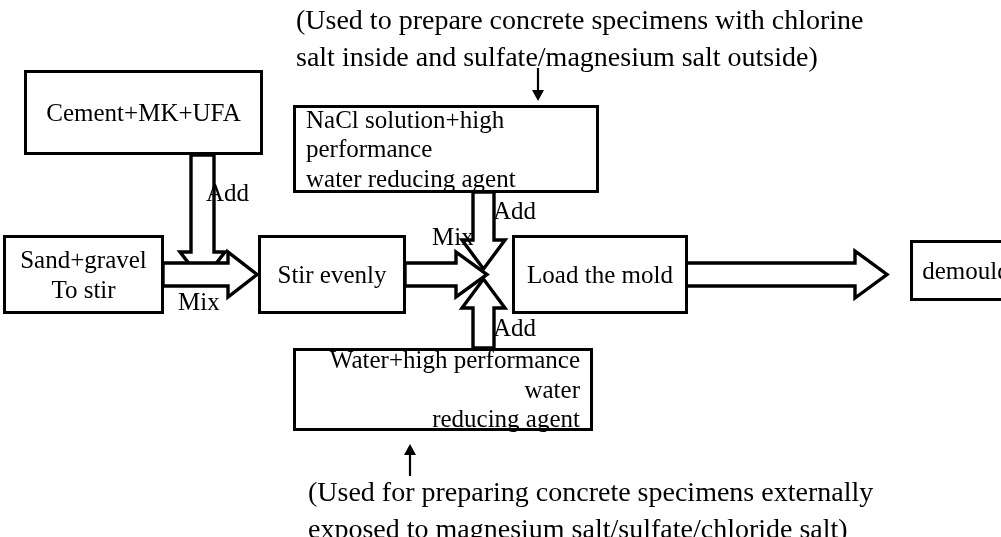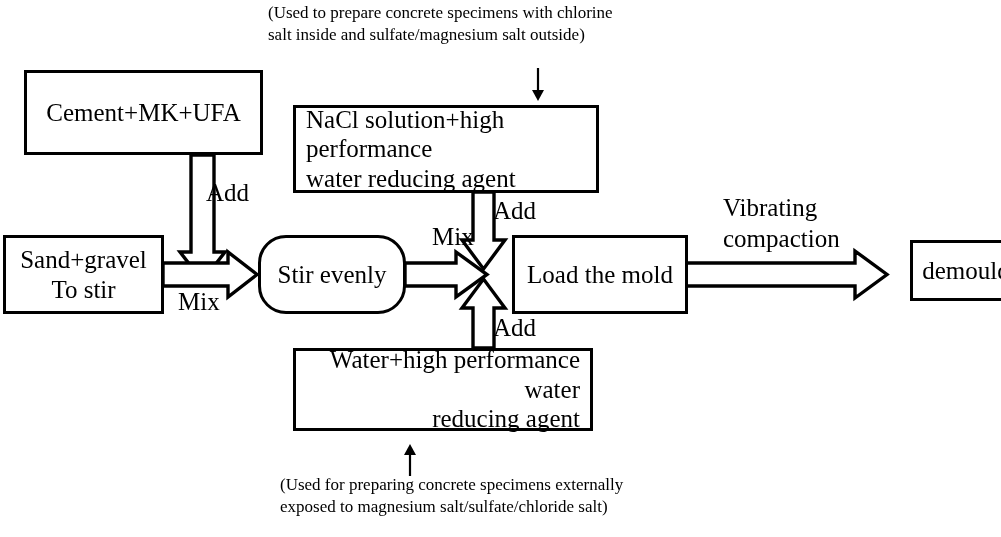--- a/index.html
+++ b/index.html
@@ -37,23 +37,24 @@
     justify-content: center;
     text-align: center;
   }
   .node-text {
     font-size: 25px;
     line-height: 1.18;
     white-space: pre-line;
   }
   .caption {
     position: absolute;
-    font-size: 17px;
+    font-size: 28px;
     line-height: 1.32;
     white-space: pre-line;
+    margin-left: 28px;
   }
   .edge-label {
     position: absolute;
     font-size: 25px;
     line-height: 1.22;
     white-space: pre-line;
   }
 </style>
 </head>
 <body>
@@ -111,21 +112,21 @@
   <div class="node-box" style="left:293px; top:105px; width:306px; height:88px;">
     <span class="node-text">NaCl solution+high performance
 water reducing agent</span>
   </div>
 
   <div class="node-box center-text" style="left:3px; top:235px; width:161px; height:79px;">
     <span class="node-text">Sand+gravel
 To stir</span>
   </div>
 
-  <div class="node-box center-text" style="left:258px; top:235px; width:148px; height:79px;border-radius:28px;">
+  <div class="node-box center-text" style="left:258px; top:235px; width:148px; height:79px;">
     <span class="node-text">Stir evenly</span>
   </div>
 
   <div class="node-box center-text" style="left:512px; top:235px; width:176px; height:79px;">
     <span class="node-text">Load the mold</span>
   </div>
 
   <div class="node-box" style="left:293px; top:348px; width:300px; height:83px;text-align:right;">
     <span class="node-text">Water+high performance water
 reducing agent</span>
@@ -138,16 +139,14 @@
   <div class="edge-label" style="left:206px; top:178px;">Add</div>
 
   <div class="edge-label" style="left:178px; top:287px;">Mix</div>
 
   <div class="edge-label" style="left:432px; top:222px;">Mix</div>
 
   <div class="edge-label" style="left:493px; top:196px;">Add</div>
 
   <div class="edge-label" style="left:493px; top:313px;">Add</div>
 
-  <div class="edge-label" style="left:723px; top:193px;">Vibrating
-compaction</div>
 
 </div>
 
 </body></html>

